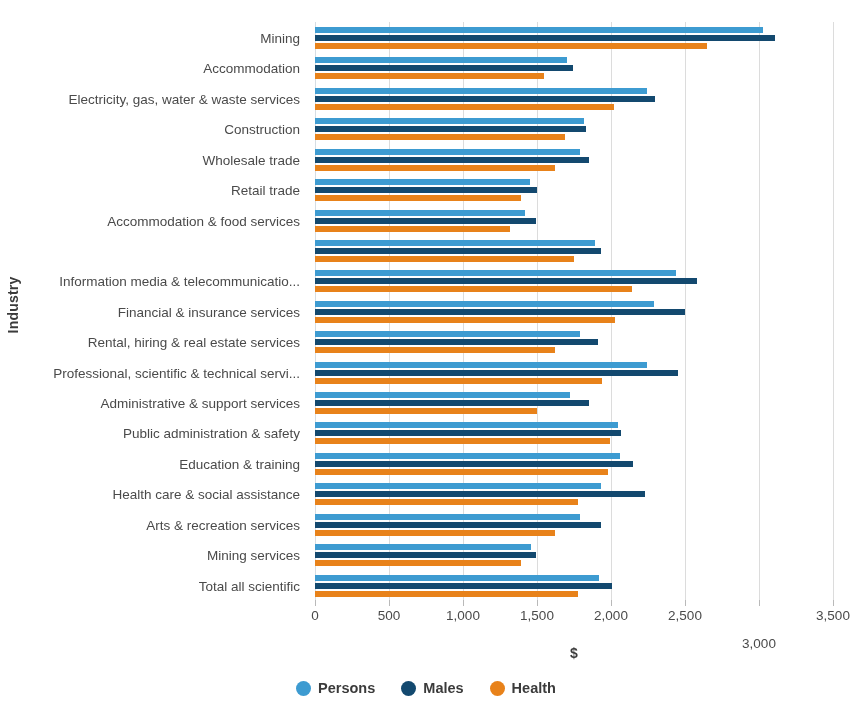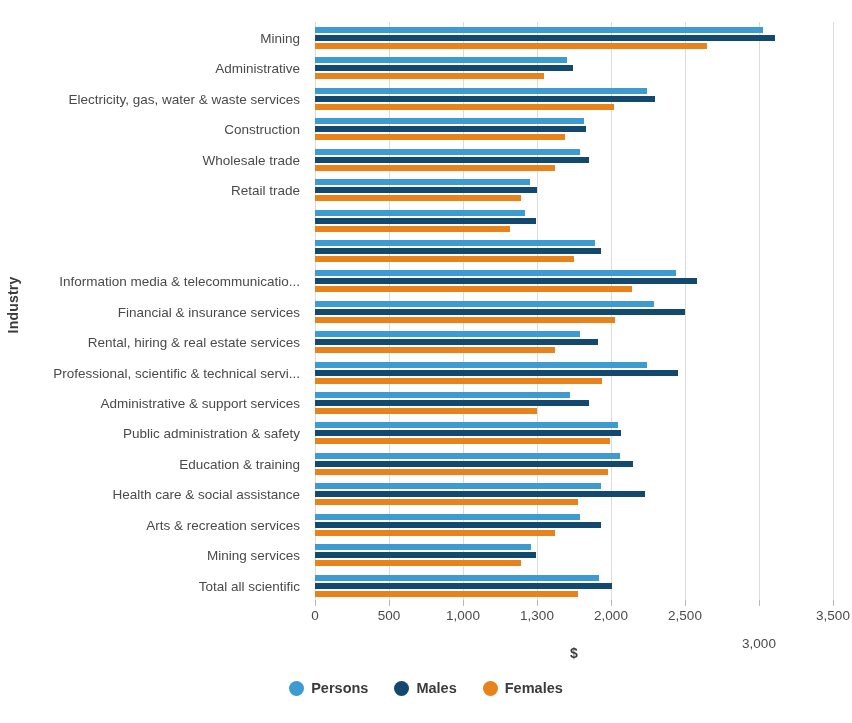--- a/index.html
+++ b/index.html
@@ -165,25 +165,26 @@
 <body>
 
 <div id="chart-root">
 
   <div id="y-axis-title">
     <span>Industry</span>
   </div>
 
   <div id="category-labels">
       <div class="cat-label" style="top: 17px;">Mining</div>
-      <div class="cat-label" style="top: 47.4211px;">Administrative</div>
+      <div class="cat-label" style="top: 47.4211px;">Accommodation</div>
       <div class="cat-label" style="top: 77.8421px;">Electricity, gas, water &amp; waste services</div>
       <div class="cat-label" style="top: 108.263px;">Construction</div>
       <div class="cat-label" style="top: 138.684px;">Wholesale trade</div>
       <div class="cat-label" style="top: 169.105px;">Retail trade</div>
+      <div class="cat-label" style="top: 199.526px;">Accommodation &amp; food services</div>
       <div class="cat-label" style="top: 260.368px;">Information media &amp; telecommunicatio...</div>
       <div class="cat-label" style="top: 290.789px;">Financial &amp; insurance services</div>
       <div class="cat-label" style="top: 321.211px;">Rental, hiring &amp; real estate services</div>
       <div class="cat-label" style="top: 351.632px;">Professional, scientific &amp; technical servi...</div>
       <div class="cat-label" style="top: 382.053px;">Administrative &amp; support services</div>
       <div class="cat-label" style="top: 412.474px;">Public administration &amp; safety</div>
       <div class="cat-label" style="top: 442.895px;">Education &amp; training</div>
       <div class="cat-label" style="top: 473.316px;">Health care &amp; social assistance</div>
       <div class="cat-label" style="top: 503.737px;">Arts &amp; recreation services</div>
       <div class="cat-label" style="top: 534.158px;">Mining services</div>
@@ -301,37 +302,37 @@
         <div class="bar persons" title="Total all industries — Persons: 1920" style="width: 284.16px; background: rgb(61, 155, 209);"></div>
         <div class="bar males" title="Total all industries — Males: 2010" style="width: 297.48px; background: rgb(19, 73, 111);"></div>
         <div class="bar females" title="Total all industries — Females: 1780" style="width: 263.44px; background: rgb(232, 130, 26);"></div>
       </div>
     </div>
 
   <div id="x-tick-labels">
       <div class="x-tick-label" style="left: 315px;">0</div>
       <div class="x-tick-label" style="left: 389px;">500</div>
       <div class="x-tick-label" style="left: 463px;">1,000</div>
-      <div class="x-tick-label" style="left: 537px;">1,300</div>
+      <div class="x-tick-label" style="left: 537px;">1,500</div>
       <div class="x-tick-label" style="left: 611px;">2,000</div>
       <div class="x-tick-label" style="left: 685px;">2,500</div>
       <div class="x-tick-label" style="left: 759px; margin-top: 28px;">3,000</div>
       <div class="x-tick-label" style="left: 833px;">3,500</div>
     </div>
 
   <div id="x-axis-title">$</div>
 
   <div id="legend">
       <div class="legend-item">
         <span class="legend-swatch" style="background: rgb(61, 155, 209);"></span>
         <span class="legend-label">Persons</span>
       </div>
       <div class="legend-item">
         <span class="legend-swatch" style="background: rgb(19, 73, 111);"></span>
         <span class="legend-label">Males</span>
       </div>
       <div class="legend-item">
         <span class="legend-swatch" style="background: rgb(232, 130, 26);"></span>
-        <span class="legend-label">Females</span>
+        <span class="legend-label">Health</span>
       </div>
     </div>
 
 </div>
 
 </body></html>

